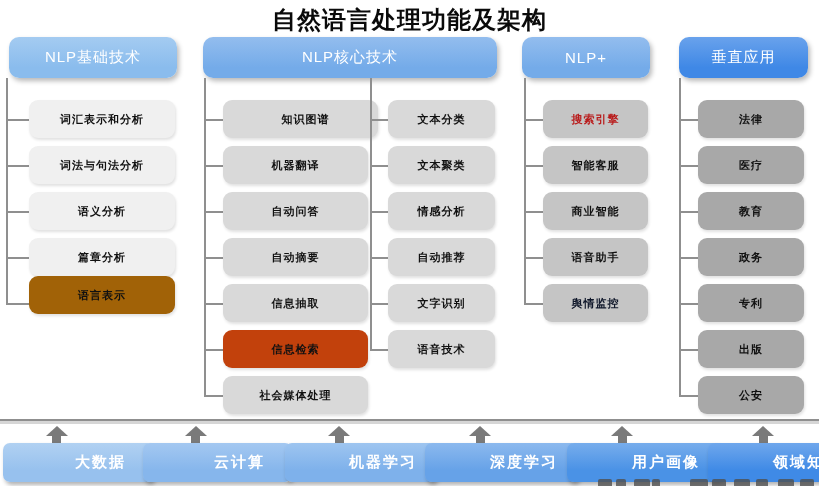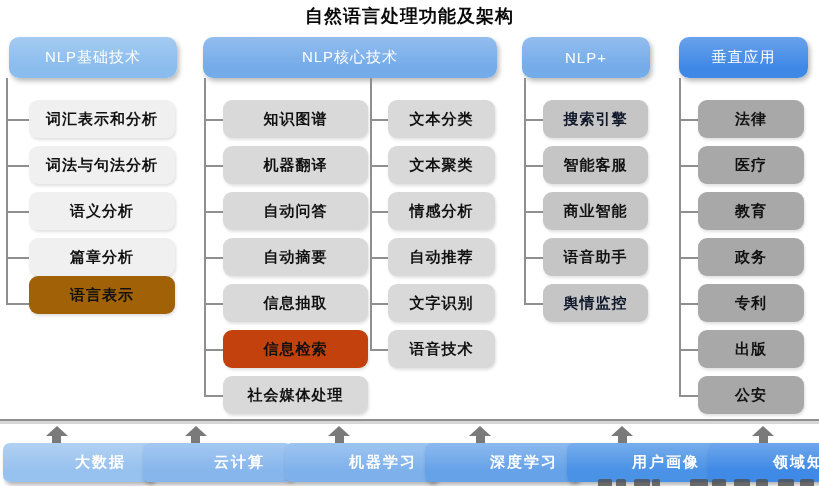--- a/index.html
+++ b/index.html
@@ -1,25 +1,25 @@
 <!DOCTYPE html>
 <html><head>
 <meta charset="utf-8">
 <style>
   html,body{margin:0;padding:0;background:#ffffff;}
   body{font-family:"Liberation Sans","DejaVu Sans",sans-serif;}
   #stage{position:relative;width:819px;height:486px;background:#ffffff;overflow:hidden;}
   .title{position:absolute;top:4px;left:0;width:100%;text-align:center;
-         font-size:18px;font-weight:700;color:#0a0a0a;letter-spacing:1px;}
+         font-size:24px;font-weight:700;color:#0a0a0a;letter-spacing:1px;}
   .header{position:absolute;height:41px;border-radius:10px;color:#ffffff;
           display:flex;align-items:center;justify-content:center;
           font-size:15px;font-weight:500;letter-spacing:1px;
           box-shadow:2px 3px 5px rgba(0,0,0,.28);}
   .item{position:absolute;height:38px;border-radius:9px;display:flex;align-items:center;
-        justify-content:center;font-size:15px;font-weight:600;color:#111111;
+        justify-content:center;font-size:11px;font-weight:600;color:#111111;
         letter-spacing:1px;box-shadow:1px 2px 3px rgba(0,0,0,.12);}
   .vline{position:absolute;width:2px;}
   .tick{position:absolute;height:2px;}
   .separator{position:absolute;left:0;width:819px;top:419px;height:5px;
              background:#d6d6d6;border-top:2px solid #8f8f8f;box-sizing:border-box;}
   .fbox{position:absolute;height:39px;border-radius:7px;color:#ffffff;
         display:flex;align-items:center;justify-content:center;
         font-size:15px;font-weight:600;letter-spacing:2px;
         box-shadow:2px 3px 4px rgba(0,0,0,.3);padding-left:44px;}
   .ahead{position:absolute;width:0;height:0;
@@ -43,21 +43,21 @@
     <div class="tick" style="left: 6px; top: 165px; width: 23px; background: rgb(143, 143, 143);"></div>
     <div class="item" style="left: 29px; top: 146px; width: 146px; background: rgb(240, 240, 240); color: rgb(17, 17, 17);">词法与句法分析</div>
     <div class="tick" style="left: 6px; top: 211px; width: 23px; background: rgb(143, 143, 143);"></div>
     <div class="item" style="left: 29px; top: 192px; width: 146px; background: rgb(240, 240, 240); color: rgb(17, 17, 17); font-family: Liberation Mono, monospace;">语义分析</div>
     <div class="tick" style="left: 6px; top: 257px; width: 23px; background: rgb(143, 143, 143);"></div>
     <div class="item" style="left: 29px; top: 238px; width: 146px; background: rgb(240, 240, 240); color: rgb(17, 17, 17);">篇章分析</div>
     <div class="tick" style="left: 6px; top: 303px; width: 23px; background: rgb(143, 143, 143);"></div>
     <div class="item" style="left: 29px; top: 276px; width: 146px; background: #a16207; color: rgb(17, 17, 17);">语言表示</div>
     <div class="vline" style="left: 204px; top: 78px; height: 317px; background: rgb(143, 143, 143);"></div>
     <div class="tick" style="left: 204px; top: 119px; width: 19px; background: rgb(143, 143, 143);"></div>
-    <div class="item" style="left: 223px; top: 100px; width: 145px; background: rgb(217, 217, 217); color: rgb(17, 17, 17);">知识图谱</div>
+    <div class="item" style="left: 223px; top: 100px; width: 145px; background: rgb(217, 217, 217); color: rgb(17, 17, 17); padding-left: 10px;">知识图谱</div>
     <div class="tick" style="left: 204px; top: 165px; width: 19px; background: rgb(143, 143, 143);"></div>
     <div class="item" style="left: 223px; top: 146px; width: 145px; background: rgb(217, 217, 217); color: rgb(17, 17, 17);">机器翻译</div>
     <div class="tick" style="left: 204px; top: 211px; width: 19px; background: rgb(143, 143, 143);"></div>
     <div class="item" style="left: 223px; top: 192px; width: 145px; background: rgb(217, 217, 217); color: rgb(17, 17, 17);">自动问答</div>
     <div class="tick" style="left: 204px; top: 257px; width: 19px; background: rgb(143, 143, 143);"></div>
     <div class="item" style="left: 223px; top: 238px; width: 145px; background: rgb(217, 217, 217); color: rgb(17, 17, 17);">自动摘要</div>
     <div class="tick" style="left: 204px; top: 303px; width: 19px; background: rgb(143, 143, 143);"></div>
     <div class="item" style="left: 223px; top: 284px; width: 145px; background: rgb(217, 217, 217); color: rgb(17, 17, 17);">信息抽取</div>
     <div class="tick" style="left: 204px; top: 349px; width: 19px; background: rgb(143, 143, 143);"></div>
     <div class="item" style="left: 223px; top: 330px; width: 145px; background: #c2410c; color: rgb(17, 17, 17);">信息检索</div>
@@ -71,21 +71,21 @@
     <div class="tick" style="left: 370px; top: 211px; width: 18px; background: rgb(143, 143, 143);"></div>
     <div class="item" style="left: 388px; top: 192px; width: 107px; background: rgb(217, 217, 217); color: rgb(17, 17, 17);">情感分析</div>
     <div class="tick" style="left: 370px; top: 257px; width: 18px; background: rgb(143, 143, 143);"></div>
     <div class="item" style="left: 388px; top: 238px; width: 107px; background: rgb(217, 217, 217); color: rgb(17, 17, 17);">自动推荐</div>
     <div class="tick" style="left: 370px; top: 303px; width: 18px; background: rgb(143, 143, 143);"></div>
     <div class="item" style="left: 388px; top: 284px; width: 107px; background: rgb(217, 217, 217); color: rgb(17, 17, 17);">文字识别</div>
     <div class="tick" style="left: 370px; top: 349px; width: 18px; background: rgb(143, 143, 143);"></div>
     <div class="item" style="left: 388px; top: 330px; width: 107px; background: rgb(217, 217, 217); color: rgb(17, 17, 17);">语音技术</div>
     <div class="vline" style="left: 524px; top: 78px; height: 225px; background: rgb(143, 143, 143);"></div>
     <div class="tick" style="left: 524px; top: 119px; width: 19px; background: rgb(143, 143, 143);"></div>
-    <div class="item" style="left: 543px; top: 100px; width: 105px; background: rgb(197, 197, 197); color: #0f172a;">搜索引擎</div>
+    <div class="item" style="left: 543px; top: 100px; width: 105px; background: rgb(197, 197, 197); color: #b91c1c;">搜索引擎</div>
     <div class="tick" style="left: 524px; top: 165px; width: 19px; background: rgb(143, 143, 143);"></div>
     <div class="item" style="left: 543px; top: 146px; width: 105px; background: rgb(197, 197, 197); color: rgb(17, 17, 17);">智能客服</div>
     <div class="tick" style="left: 524px; top: 211px; width: 19px; background: rgb(143, 143, 143);"></div>
     <div class="item" style="left: 543px; top: 192px; width: 105px; background: rgb(197, 197, 197); color: rgb(17, 17, 17);">商业智能</div>
     <div class="tick" style="left: 524px; top: 257px; width: 19px; background: rgb(143, 143, 143);"></div>
     <div class="item" style="left: 543px; top: 238px; width: 105px; background: rgb(197, 197, 197); color: rgb(17, 17, 17);">语音助手</div>
     <div class="tick" style="left: 524px; top: 303px; width: 19px; background: rgb(143, 143, 143);"></div>
     <div class="item" style="left: 543px; top: 284px; width: 105px; background: rgb(197, 197, 197); color: #0f172a;">舆情监控</div>
     <div class="vline" style="left: 679px; top: 78px; height: 317px; background: rgb(143, 143, 143);"></div>
     <div class="tick" style="left: 679px; top: 119px; width: 19px; background: rgb(143, 143, 143);"></div>

